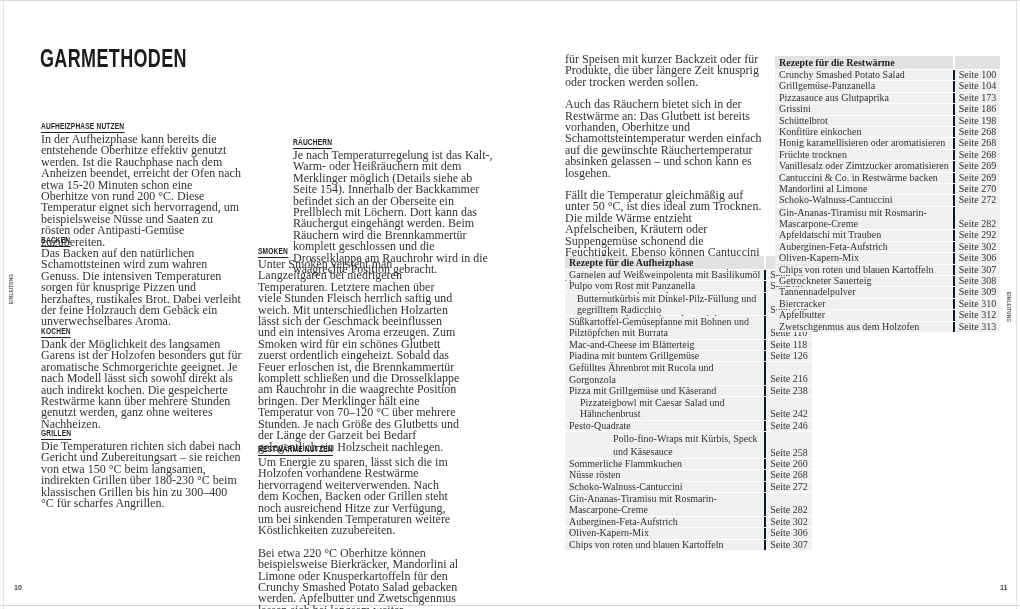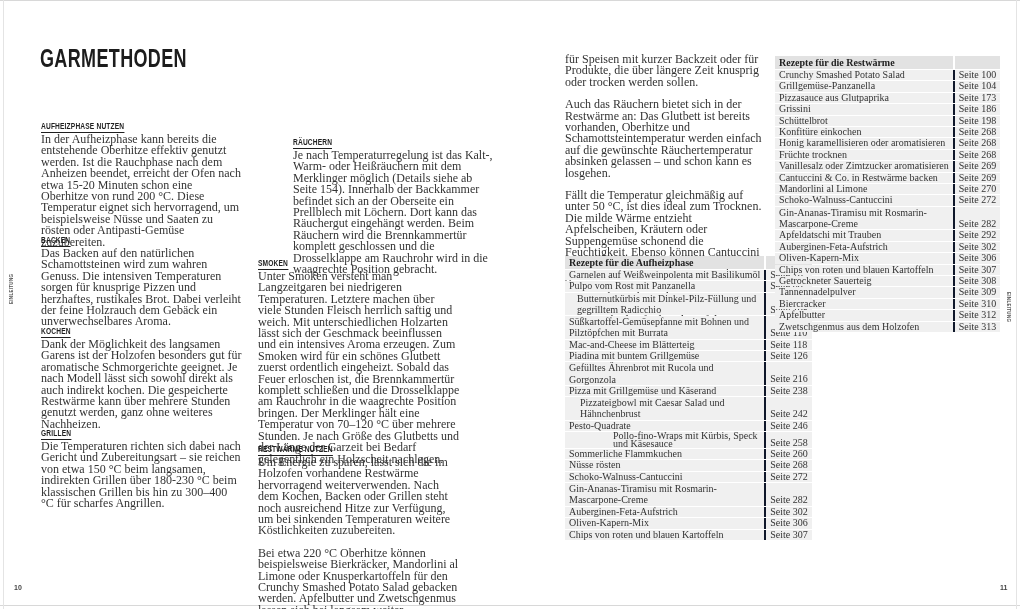--- a/index.html
+++ b/index.html
@@ -52,21 +52,21 @@
 <div class="section" style="left:41px;top:422px;width:200px;">
   <h3>GRILLEN</h3>
   <p>Die Temperaturen richten sich dabei nach Gericht und Zubereitungsart – sie reichen von etwa 150 °C beim langsamen, indirekten Grillen über 180-230 °C beim klassischen Grillen bis hin zu 300–400 °C für scharfes Angrillen.</p>
 </div>
 
 <div class="section" style="left:258px;top:131px;width:200px;margin-left:35px;">
   <h3>RÄUCHERN</h3>
   <p>Je nach Temperaturregelung ist das Kalt-, Warm- oder Heißräuchern mit dem Merklinger möglich (Details siehe ab Seite 154). Innerhalb der Backkammer befindet sich an der Oberseite ein Prellblech mit Löchern. Dort kann das Räuchergut eingehängt werden. Beim Räuchern wird die Brennkammertür komplett geschlossen und die Drosselklappe am Rauchrohr wird in die waagrechte Position gebracht.</p>
 </div>
 
-<div class="section" style="left:258px;top:252px;width:202px;">
+<div class="section" style="left:258px;top:240px;width:202px;">
   <h3>SMOKEN</h3>
   <p>Unter Smoken versteht man Langzeitgaren bei niedrigeren Temperaturen. Letztere machen über viele Stunden Fleisch herrlich saftig und weich. Mit unterschiedlichen Holzarten lässt sich der Geschmack beeinflussen und ein intensives Aroma erzeugen. Zum Smoken wird für ein schönes Glutbett zuerst ordentlich eingeheizt. Sobald das Feuer erloschen ist, die Brennkammertür komplett schließen und die Drosselklappe am Rauchrohr in die waagrechte Position bringen. Der Merklinger hält eine Temperatur von 70–120 °C über mehrere Stunden. Je nach Größe des Glutbetts und der Länge der Garzeit bei Bedarf gelegentlich ein Holzscheit nachlegen.</p>
 </div>
 
 <div class="section" style="left:258px;top:394px;width:202px;margin-top:44px;">
   <h3>RESTWÄRME NUTZEN</h3>
   <p>Um Energie zu sparen, lässt sich die im Holzofen vorhandene Restwärme hervorragend weiterverwenden. Nach dem Kochen, Backen oder Grillen steht noch ausreichend Hitze zur Verfügung, um bei sinkenden Temperaturen weitere Köstlichkeiten zuzubereiten.</p>
   <p>Bei etwa 220 °C Oberhitze können beispielsweise Bierkräcker, Mandorlini al Limone oder Knusperkartoffeln für den Crunchy Smashed Potato Salad gebacken werden. Apfelbutter und Zwetschgenmus lassen sich bei langsam weiter abfallender Hitze schonend einkochen. Diese Temperaturphase eignet sich</p>
 </div>
 
@@ -119,21 +119,21 @@
       </tr>
       <tr>
         <td style="white-space: normal; line-height: 11.2px; max-width: 160px; padding-left: 15px;">Pizzateigbowl mit Caesar Salad und Hähnchenbrust</td>
         <td class="page">Seite 242</td>
       </tr>
       <tr>
         <td>Pesto-Quadrate</td>
         <td class="page">Seite 246</td>
       </tr>
       <tr>
-        <td style="white-space: normal; line-height: 8px; max-width: 160px; padding-left: 48px;">Pollo-fino-Wraps mit Kürbis, Speck und Käsesauce</td>
+        <td style="white-space: normal; line-height: 13px; max-width: 160px; padding-left: 48px;">Pollo-fino-Wraps mit Kürbis, Speck und Käsesauce</td>
         <td class="page">Seite 258</td>
       </tr>
       <tr>
         <td>Sommerliche Flammkuchen</td>
         <td class="page">Seite 260</td>
       </tr>
       <tr>
         <td>Nüsse rösten</td>
         <td class="page">Seite 268</td>
       </tr>

